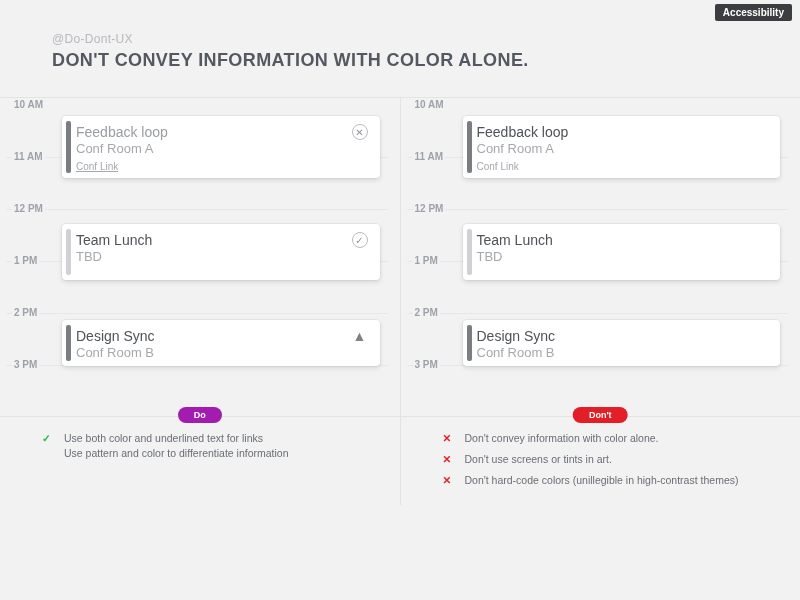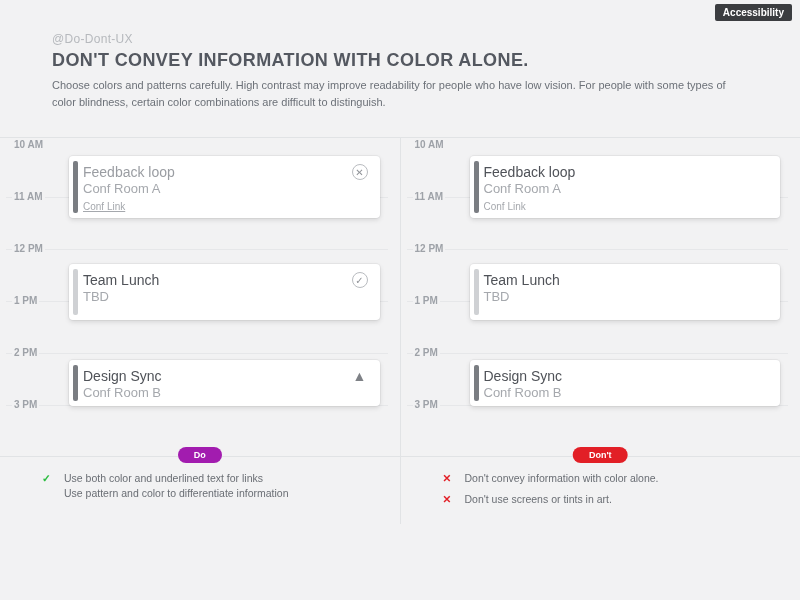--- a/index.html
+++ b/index.html
@@ -70,21 +70,21 @@
     position: absolute;
     left: 6px; top: -7px;
     font-size: 10px;
     font-weight: 700;
     color: #9ea2a8;
     background: #f2f2f3;
     padding: 0 2px;
   }
   .event {
     position: absolute;
-    left: 63px; right: 8px;
+    left: 56px; right: 8px;
     background: #fff;
     border-radius: 4px;
     box-shadow: 0 2px 5px rgba(0,0,0,.12), 0 0 0 1px rgba(0,0,0,.04);
     padding: 8px 12px 8px 14px;
     display: flex;
     align-items: flex-start;
   }
   .event .bar {
     position: absolute;
     left: 4px; top: 5px; bottom: 5px;
@@ -145,21 +145,20 @@
   .tip.no::before { color: #e21f26; }
 </style>
 </head>
 <body>
 
 <div class="tag-badge">Accessibility</div>
 
 <div class="hdr">
   <div class="handle">@Do-Dont-UX</div>
   <h1>DON'T CONVEY INFORMATION WITH COLOR ALONE.</h1>
-  <p class="desc">Choose colors and patterns carefully. High contrast may improve readability for people who have low vision. For people with some types of color blindness, certain color combinations are difficult to distinguish.</p>
 </div>
 
 <div class="panels">
 
   <div class="panel">
     <div class="timeline">
       <div class="time-row" style="top:0">
           <span class="time-lbl">10 AM</span>
         </div>
       <div class="time-row" style="top:52px">
@@ -259,16 +258,17 @@
           <div class="ev-sub">Conf Room B</div>
         </div>
       </div>
     </div>
     <div class="pill-wrap">
         <span class="pill dont">Don't</span>
       </div>
     <div class="tips">
       <div class="tip no" data-mark="✕">Don't convey information with color alone.</div>
       <div class="tip no" data-mark="✕">Don't use screens or tints in art.</div>
+      <div class="tip no" data-mark="✕">Don't hard-code colors (unillegible in high-contrast themes)</div>
     </div>
   </div>
 
 </div>
 
 </body></html>

